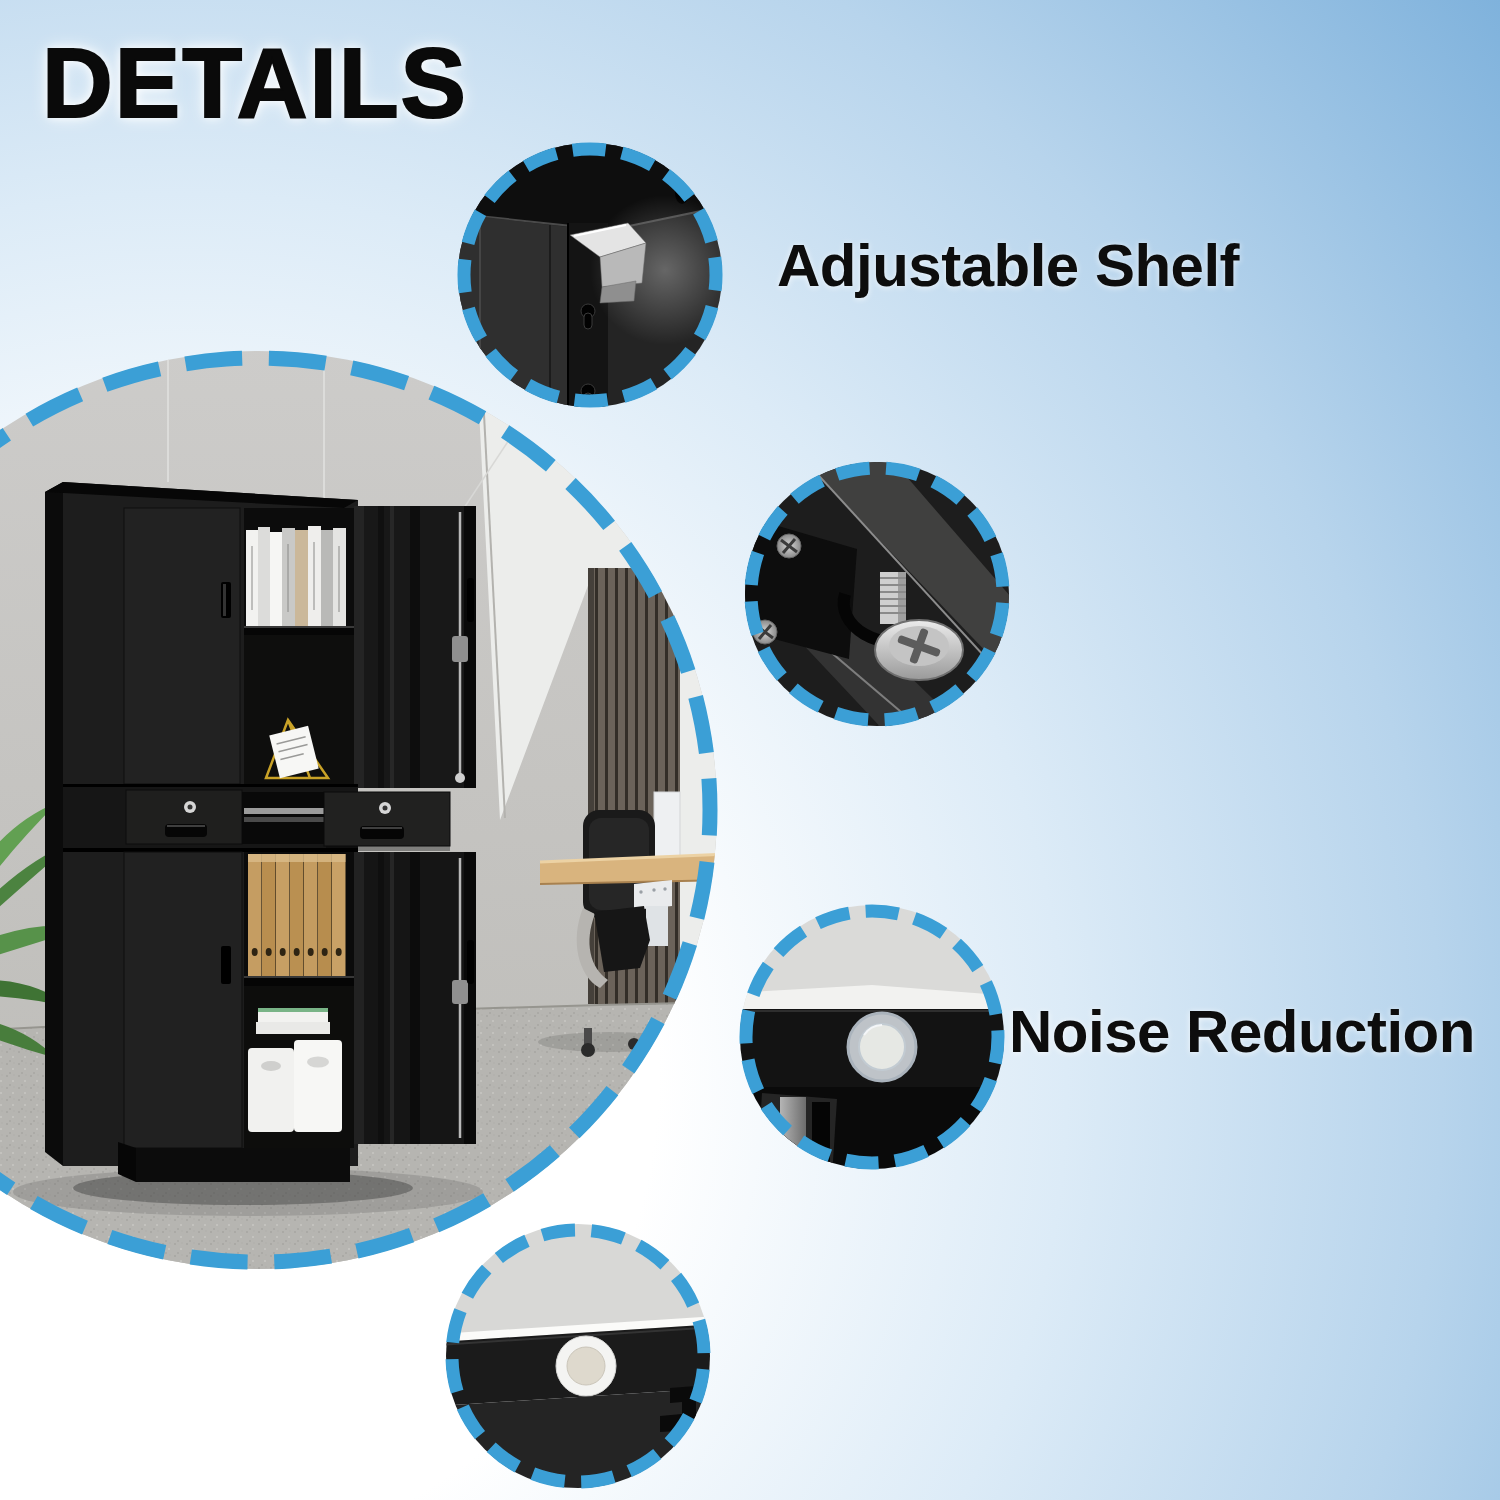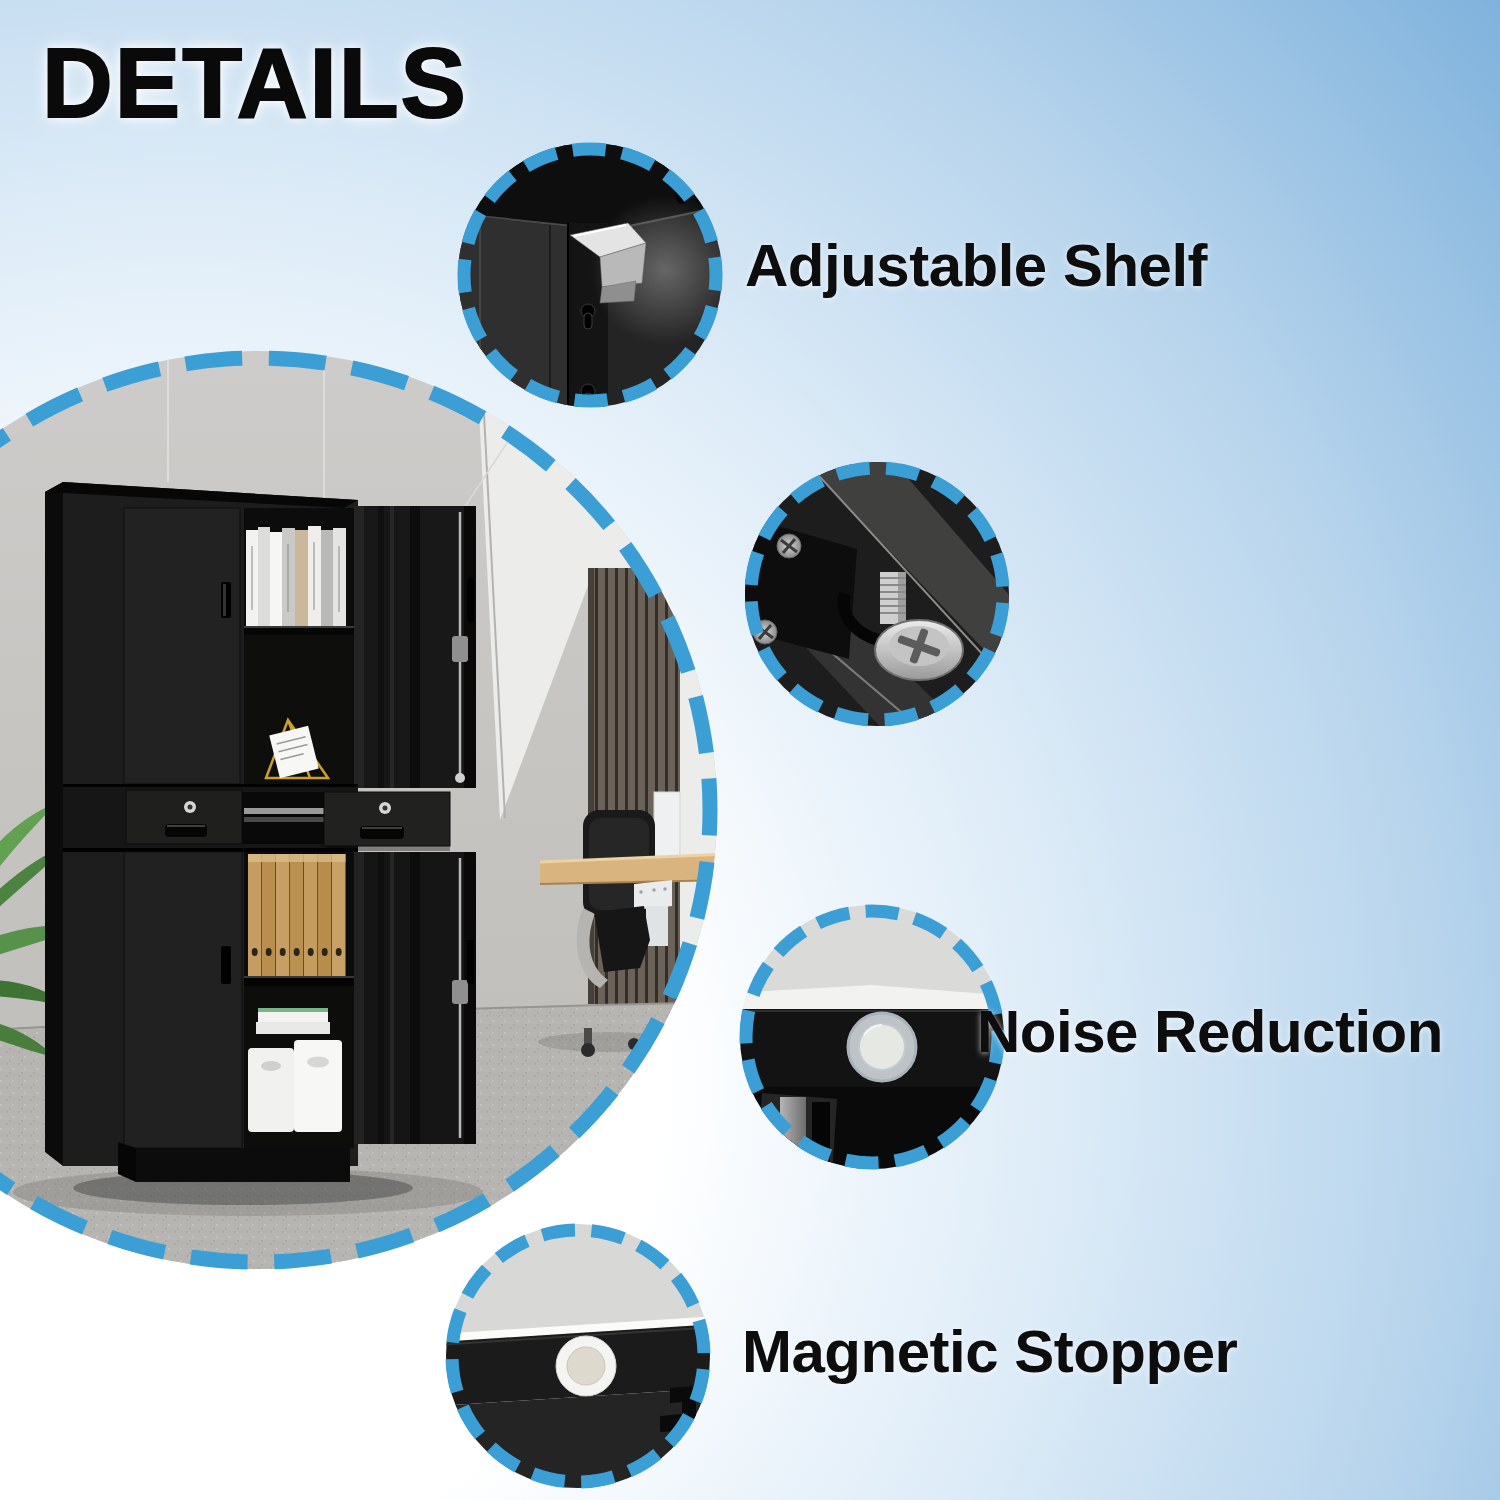--- a/index.html
+++ b/index.html
@@ -12,20 +12,21 @@
     position:absolute;left:42px;top:34px;
     font-size:98px;font-weight:bold;letter-spacing:2px;color:#0a0a0a;
     -webkit-text-stroke:2px #0a0a0a;
     text-shadow:0 0 10px #ffffff,0 0 18px rgba(255,255,255,.9);
     line-height:1;white-space:nowrap;
   }
   .feat-label{
     position:absolute;color:#0d0d0d;font-weight:bold;font-size:60px;
     letter-spacing:-0.5px;line-height:63px;white-space:nowrap;
     text-shadow:0 1px 6px rgba(255,255,255,.75);
+    margin-left:32px;
   }
   .feat-label.center{text-align:center;white-space:normal;}
   .circle-svg{position:absolute;display:block;}
 </style>
 </head>
 <body>
 
 <div class="canvas">
 
   <div class="page-title">DETAILS</div>
@@ -369,17 +370,14 @@
       <line x1="0" y1="129" x2="280" y2="111" stroke="#333" stroke-width="2"></line>
       <g>
         <circle cx="148" cy="150" r="30" fill="#f4f4f2" stroke="#d9d9d7"></circle>
         <circle cx="148" cy="150" r="19" fill="#ded9cd" stroke="#c9c4b8"></circle>
       </g>
       <polygon points="0,190 280,172 280,280 0,280" fill="#242424"></polygon>
       <polygon points="232,172 258,170 258,214 222,216 222,200 244,198 244,186 232,187" fill="#0a0a0a"></polygon>
     </g>
     <circle cx="140" cy="140" r="126" fill="none" stroke="#3b9fd6" stroke-width="13" stroke-dasharray="33 16.48" transform="rotate(6 140 140)"></circle>
   </svg>
-  <div class="feat-label" style="left:742px;top:1320px">
-    <span>Magnetic Stopper</span>
-  </div>
 
 </div>
 
 </body></html>

